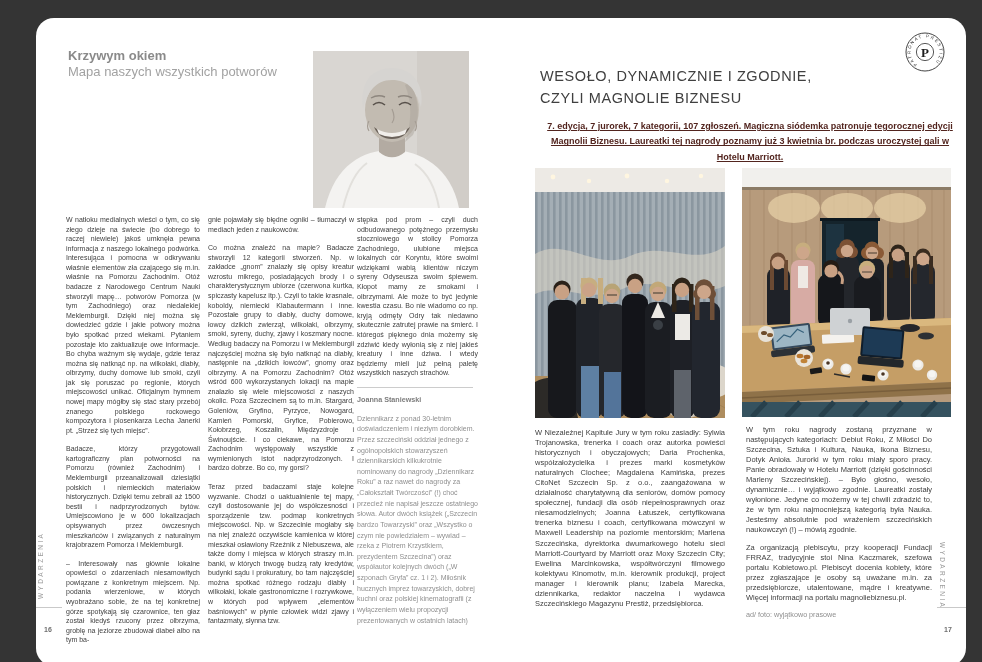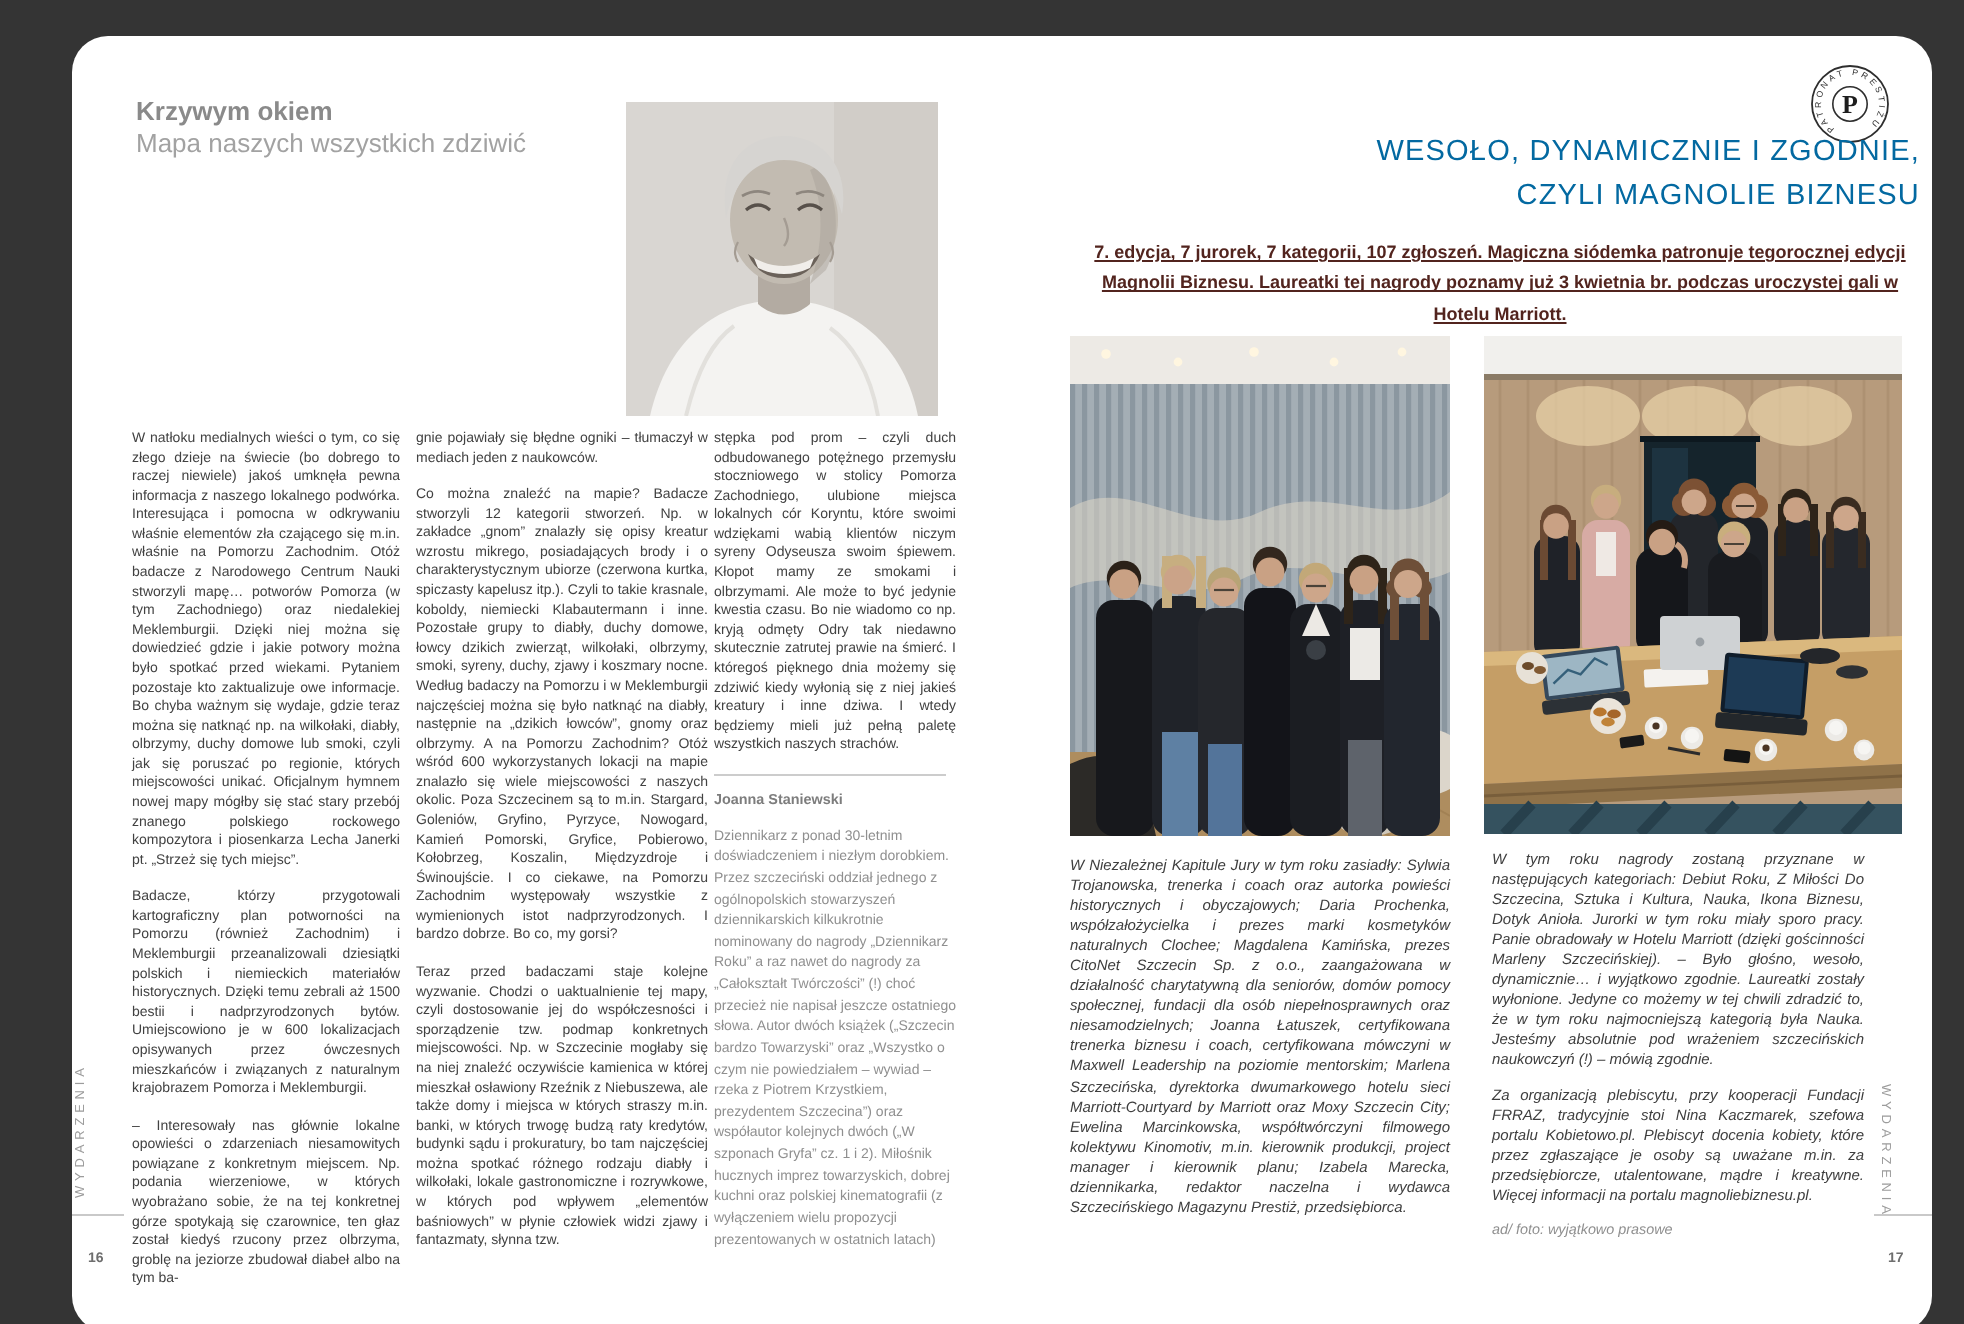--- a/index.html
+++ b/index.html
@@ -33,44 +33,44 @@
   .v-right{position:absolute;left:903px;top:524px;height:60px;}
   .rule{position:absolute;height:1px;background:#c9c9c9;}
   .rule-left{left:0;top:589px;width:26px;}
   .rule-right{left:901px;top:589px;width:29px;}
   .folio{position:absolute;font-size:7px;font-weight:bold;color:#6e6e6e;}
   .folio-left{left:8px;top:608px;}
   .folio-right{left:908px;top:608px;}
   
   .badge{position:absolute;left:869px;top:14px;width:40px;height:40px;}
   .r-title{
-    position:absolute;left:504px;top:47px;width:420px;text-align:right;
-    font-size:14.5px;letter-spacing:0.6px;color:#0369a1;line-height:1.55;font-weight:400;
+    position:absolute;left:504px;top:47px;width:420px;text-align:left;
+    font-size:14.5px;letter-spacing:0.6px;color:#404040;line-height:1.55;font-weight:400;
   }
   .r-lead{
     position:absolute;left:508px;top:101px;width:412px;text-align:center;
     font-size:9px;font-weight:bold;color:#52241e;line-height:1.72;text-decoration:underline;
   }
   .photoA{position:absolute;left:499px;top:150px;width:190px;height:250px;overflow:hidden;}
   .photoB{position:absolute;left:706px;top:150px;width:209px;height:249px;overflow:hidden;}
   .rcol{position:absolute;font-size:7.5px;line-height:1.34;color:#3e3e3e;text-align:justify;}
-  .rcol p{margin:0 0 7px 0;font-style:italic;}
+  .rcol p{margin:0 0 7px 0;}
   .rcol-a{left:499px;top:410px;width:190px;}
   .rcol-b{left:710px;top:407px;width:186px;}
   .credit{font-size:7.2px;color:#8f8f8f;text-align:left;margin-top:2px;}
   svg{display:block;}
 </style>
 </head>
 <body>
 
 <div class="spread">
 
   <div class="kicker">
     <div class="kicker-title">Krzywym okiem</div>
-    <div class="kicker-sub">Mapa naszych wszystkich zdziwić</div>
+    <div class="kicker-sub">Mapa naszych wszystkich potworów</div>
   </div>
 
   <div class="portrait">
     <svg viewBox="0 0 156 157" width="156" height="157">
       <rect width="156" height="157" fill="#d9d6d2"></rect>
       <rect x="104" width="52" height="157" fill="#d1cdc8"></rect>
       <path d="M12,157 C22,114 50,99 78,99 C108,99 138,117 146,157 Z" fill="#f4f3f1"></path>
       <path d="M30,157 C36,132 44,119 54,112" stroke="#e2e0dc" stroke-width="2" fill="none"></path>
       <path d="M126,157 C122,134 112,120 102,113" stroke="#e2e0dc" stroke-width="2" fill="none"></path>
       <path d="M66,86 h26 v15 c-8,7 -18,7 -26,0 Z" fill="#b3aba2"></path>

